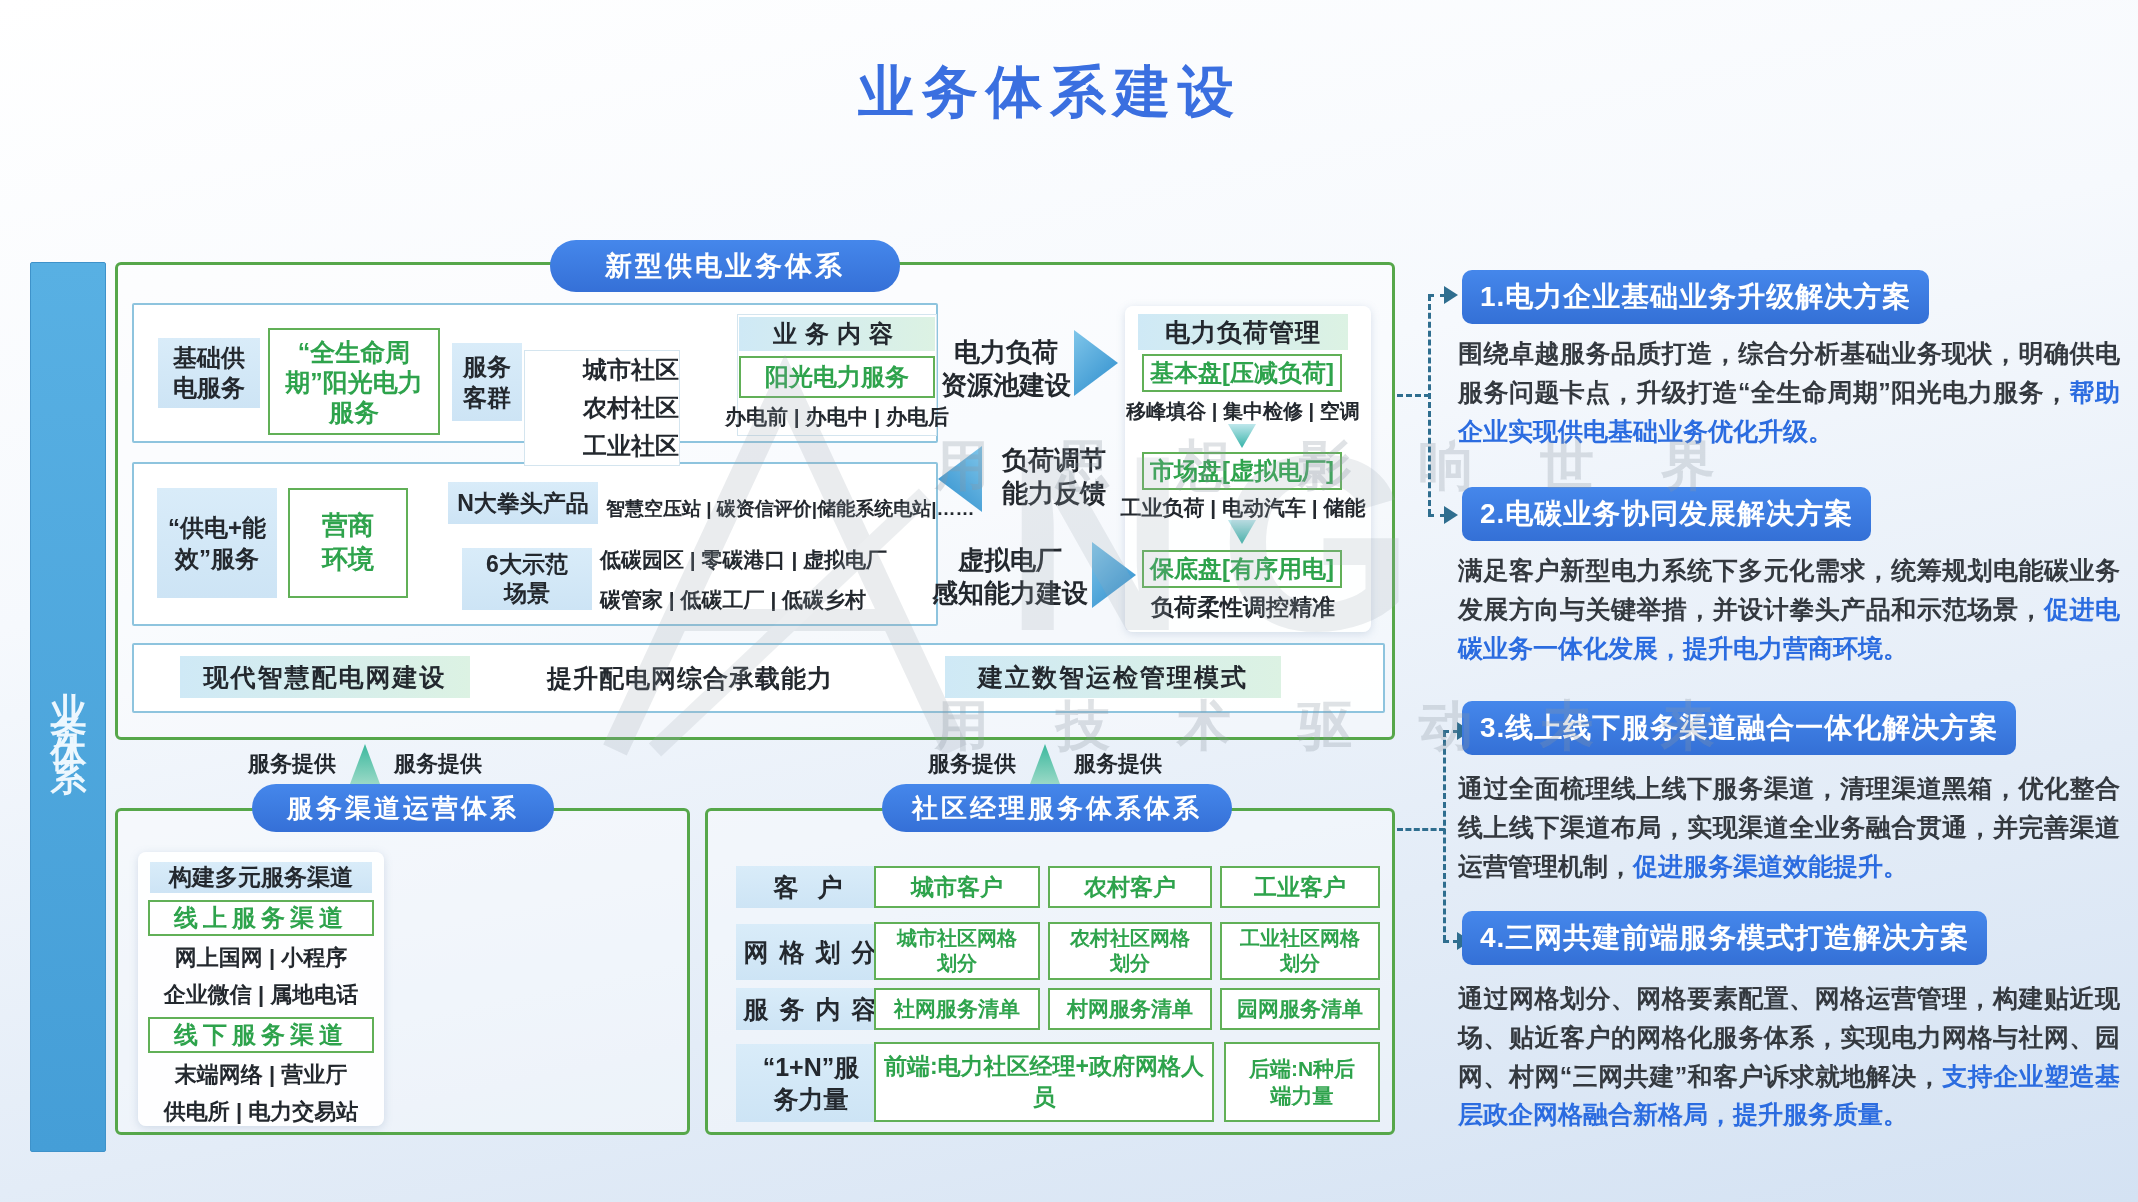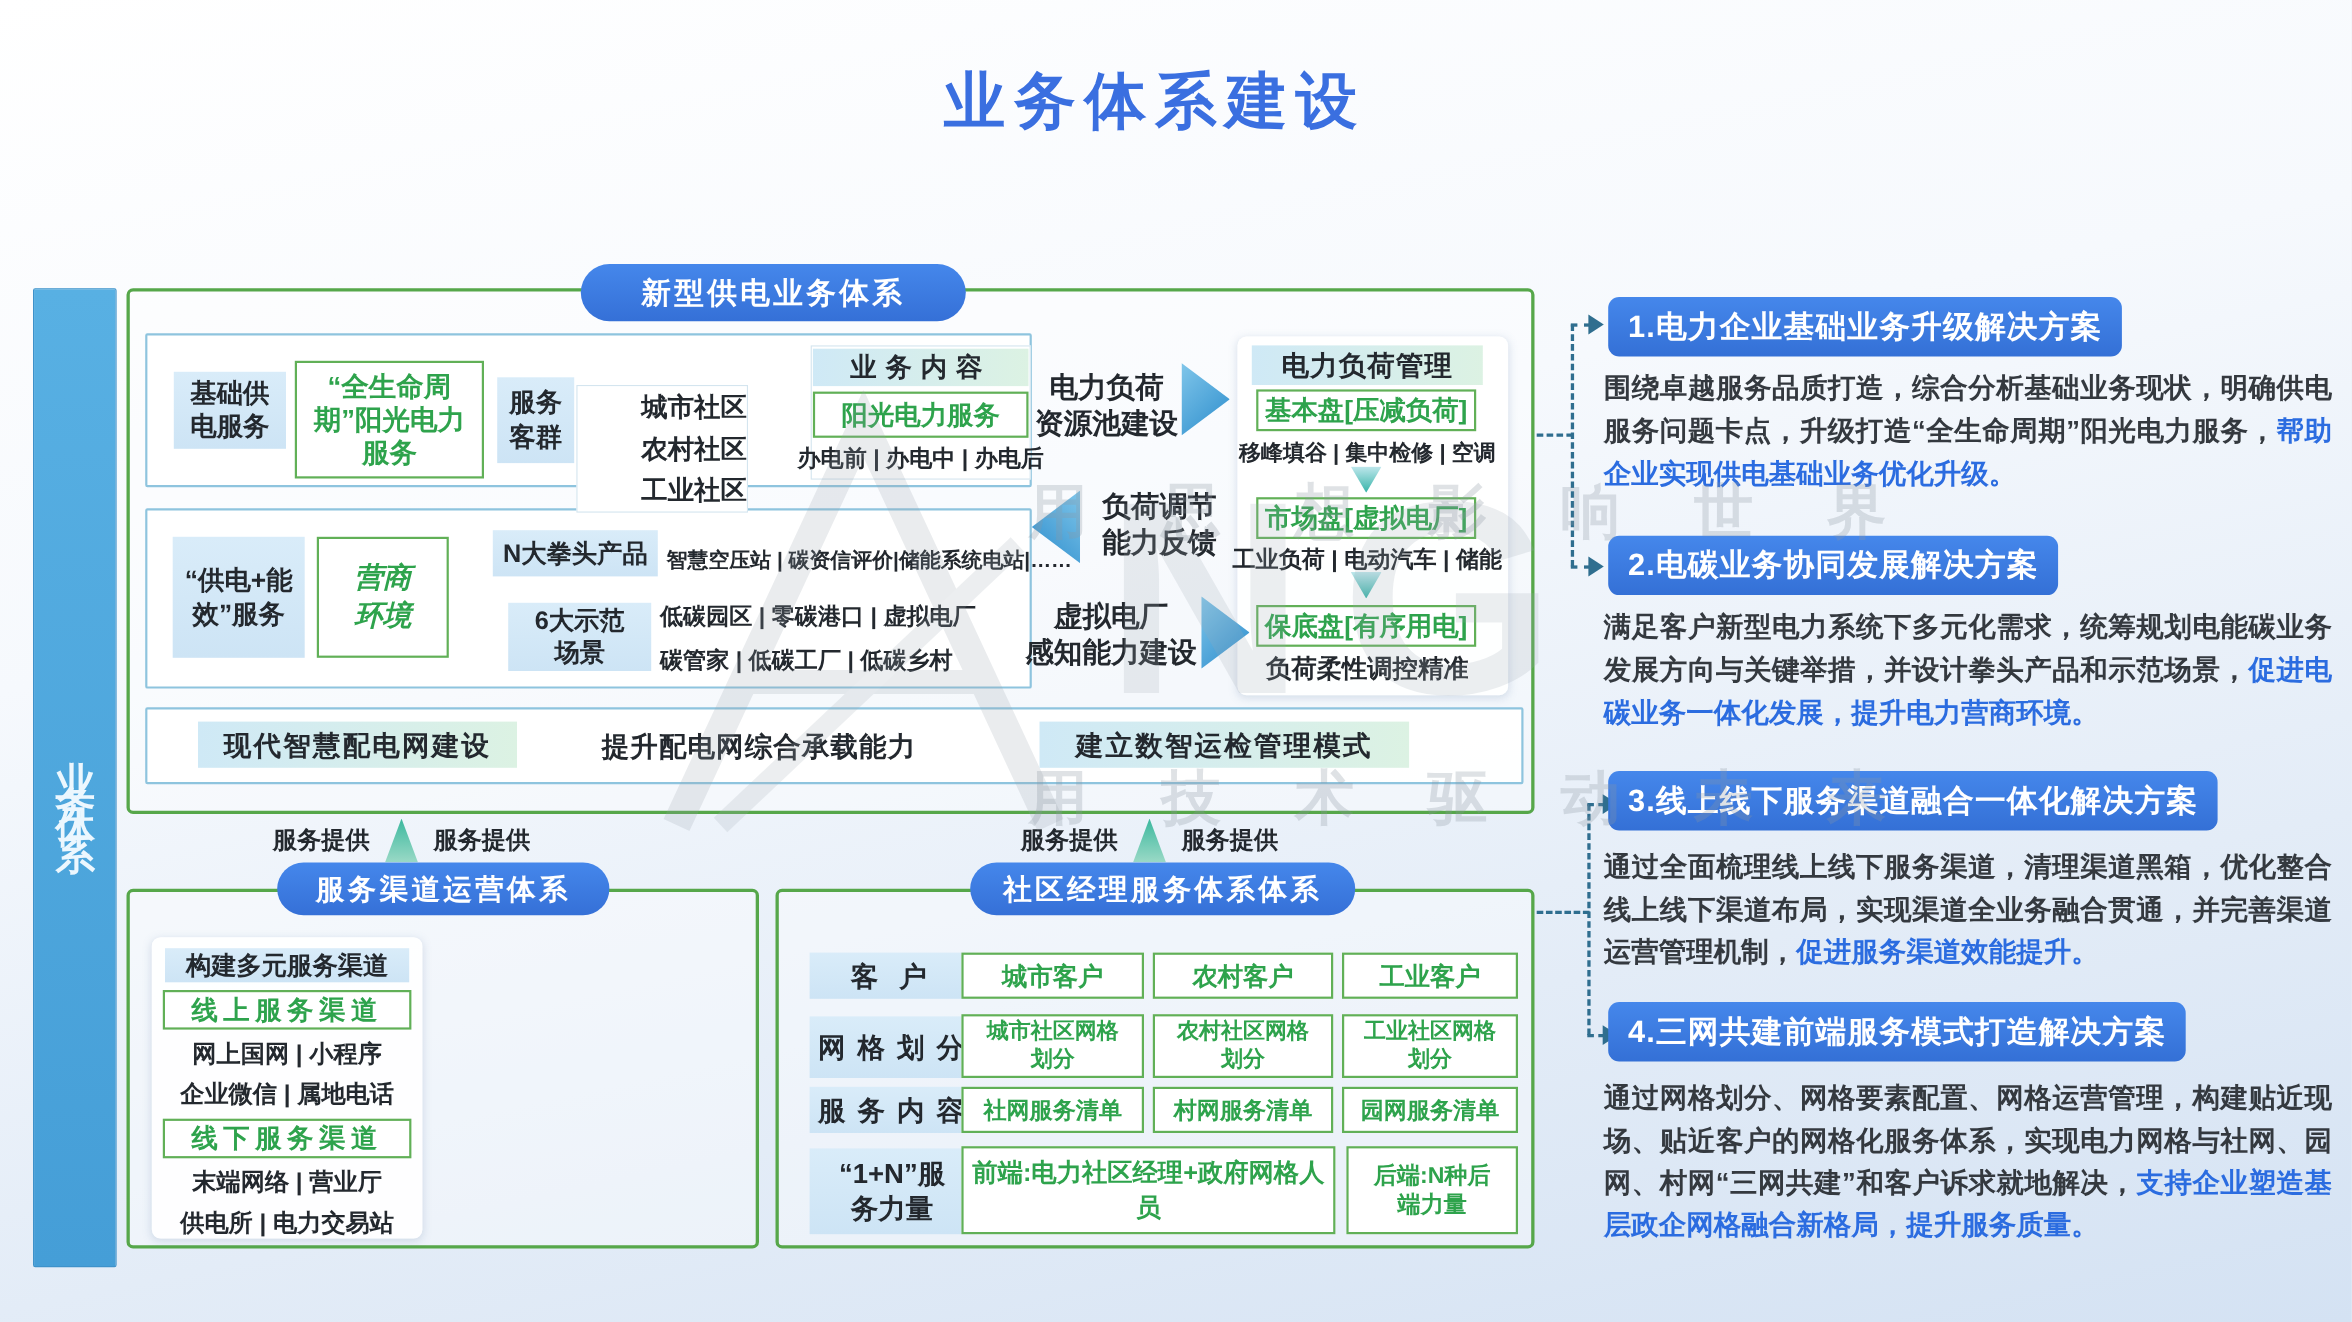--- a/index.html
+++ b/index.html
@@ -55,41 +55,41 @@
   </svg>
   <div class="wm" style="left:1005px;top:400px;font-size:250px;letter-spacing:34px;color:rgba(160,170,182,.20);">NG</div>
   <div class="wm" style="left:935px;top:430px;font-size:54px;letter-spacing:26px;color:rgba(140,150,162,.28);">用 思 想 影 响 世 界</div>
   <div class="wm" style="left:935px;top:690px;font-size:54px;letter-spacing:26px;color:rgba(140,150,162,.28);">用 技 术 驱 动 未 来</div>
 
   <div class="abs title" style="left:0;top:55px;">业务体系建设</div>
 
   <div class="abs sidebar" style="left:30px;top:262px;width:76px;height:890px;">业务体系</div>
 
   <div class="abs gframe" style="left:115px;top:262px;width:1280px;height:478px;"></div>
-  <div class="abs pill" style="left:528px;top:240px;width:350px;height:52px;">新型供电业务体系</div>
+  <div class="abs pill" style="left:550px;top:240px;width:350px;height:52px;">新型供电业务体系</div>
 
   <div class="abs panel" style="left:132px;top:303px;width:806px;height:140px;"></div>
   <div class="abs lb" style="left:158px;top:338px;width:102px;height:70px;font-size:24px;line-height:1.25;padding:16px 4px;">基础供电服务</div>
   <div class="abs gbox" style="left:268px;top:328px;width:172px;height:107px;font-size:25px;line-height:1.2;padding:0 6px;">“全生命周期”阳光电力服务</div>
   <div class="abs lb" style="left:452px;top:343px;width:70px;height:78px;font-size:24px;line-height:1.3;padding:0 8px;">服务客群</div>
   <div class="abs" style="left:524px;top:318px;width:156px;height:116px;background:#fff;border:1px solid #d4e5ef;z-index:3;display:flex;flex-direction:column;align-items:flex-end;justify-content:center;gap:6px;font-size:24px;font-weight:bold;margin-top:32px;">
     <span>城市社区</span>
     <span>农村社区</span>
     <span>工业社区</span>
   </div>
   <div class="abs" style="left:737px;top:314px;width:200px;height:122px;background:#fff;border:1px solid #d4e5ef;z-index:3;display:flex;flex-direction:column;align-items:center;padding-top:2px;gap:5px;">
     <div class="grad-hdr" style="width:196px;height:34px;font-size:24px;letter-spacing:8px;">业务内容</div>
     <div class="gbox" style="width:192px;height:38px;font-size:24px;">阳光电力服务</div>
     <div class="txt" style="font-size:21px;white-space:nowrap;">办电前 | 办电中 | 办电后</div>
   </div>
 
   <div class="abs panel" style="left:132px;top:462px;width:806px;height:164px;"></div>
   <div class="abs lb" style="left:157px;top:488px;width:120px;height:110px;font-size:24px;line-height:1.3;padding:0 6px;">“供电+能效”服务</div>
   <div class="abs gbox" style="left:288px;top:488px;width:120px;height:110px;font-size:26px;">
-    <span style="display:block;width:58px;line-height:1.3;font-style:italic;">营商环境</span>
+    <span style="display:block;width:58px;line-height:1.3;">营商环境</span>
   </div>
   <div class="abs lb" style="left:448px;top:482px;width:150px;height:42px;font-size:23px;">N大拳头产品</div>
   <div class="abs txt" style="left:606px;top:496px;font-size:19px;white-space:nowrap;">智慧空压站 | 碳资信评价|储能系统电站|……</div>
   <div class="abs lb" style="left:462px;top:548px;width:130px;height:62px;font-size:23px;line-height:1.25;padding:0 18px;">6大示范场景</div>
   <div class="abs txt" style="left:600px;top:546px;font-size:21px;white-space:nowrap;">低碳园区 | 零碳港口 | 虚拟电厂</div>
   <div class="abs txt" style="left:600px;top:586px;font-size:21px;white-space:nowrap;">碳管家 | 低碳工厂 | 低碳乡村</div>
 
   <div class="abs panel" style="left:132px;top:643px;width:1253px;height:70px;"></div>
   <div class="abs grad-hdr" style="left:180px;top:656px;width:290px;height:42px;font-size:25px;letter-spacing:2px;">现代智慧配电网建设</div>
   <div class="abs txt" style="left:540px;top:662px;width:300px;font-size:25px;text-align:center;letter-spacing:1px;">提升配电网综合承载能力</div>

